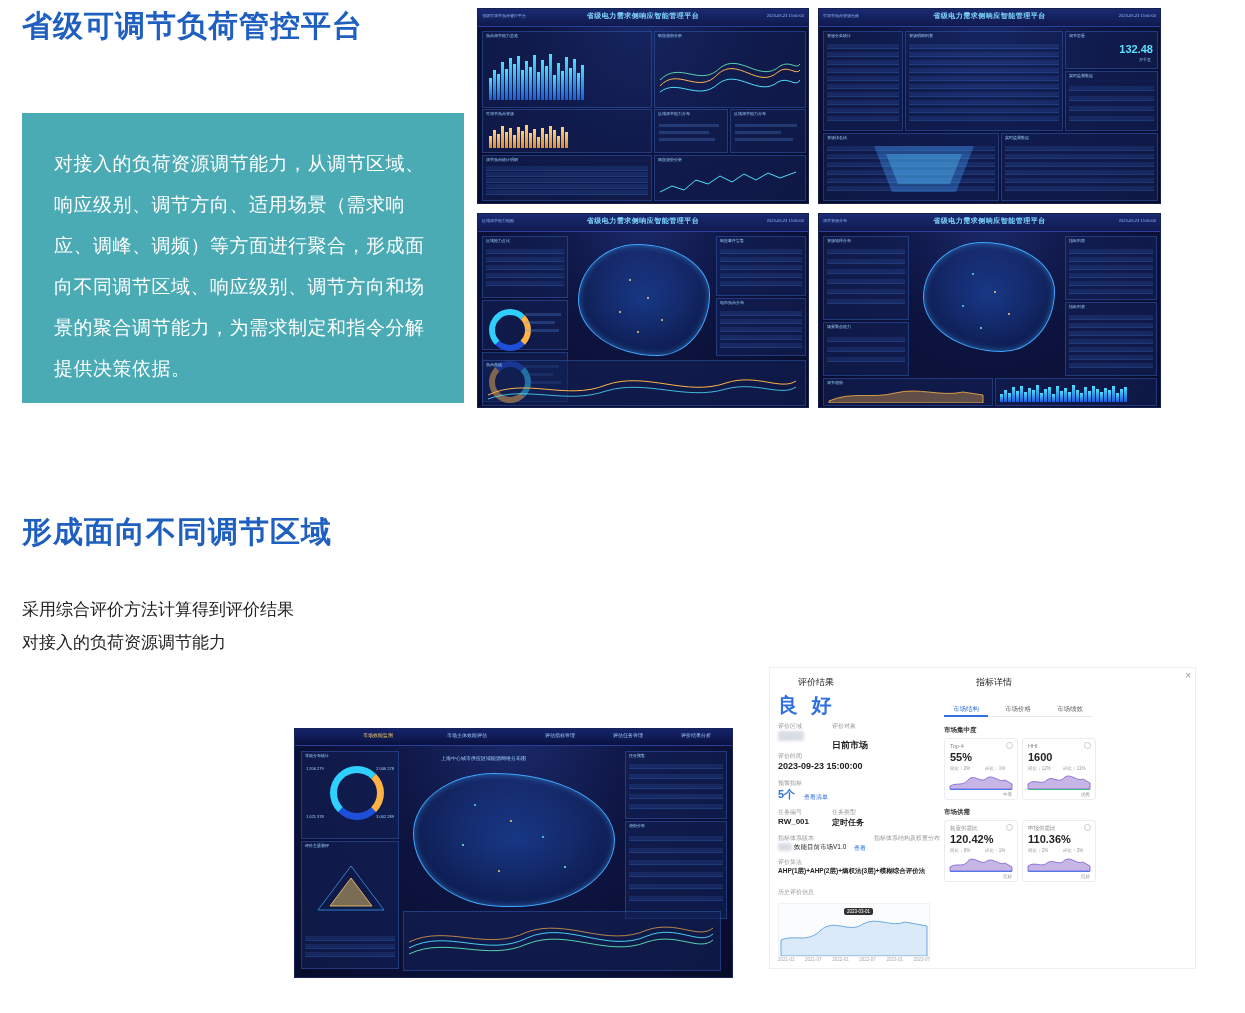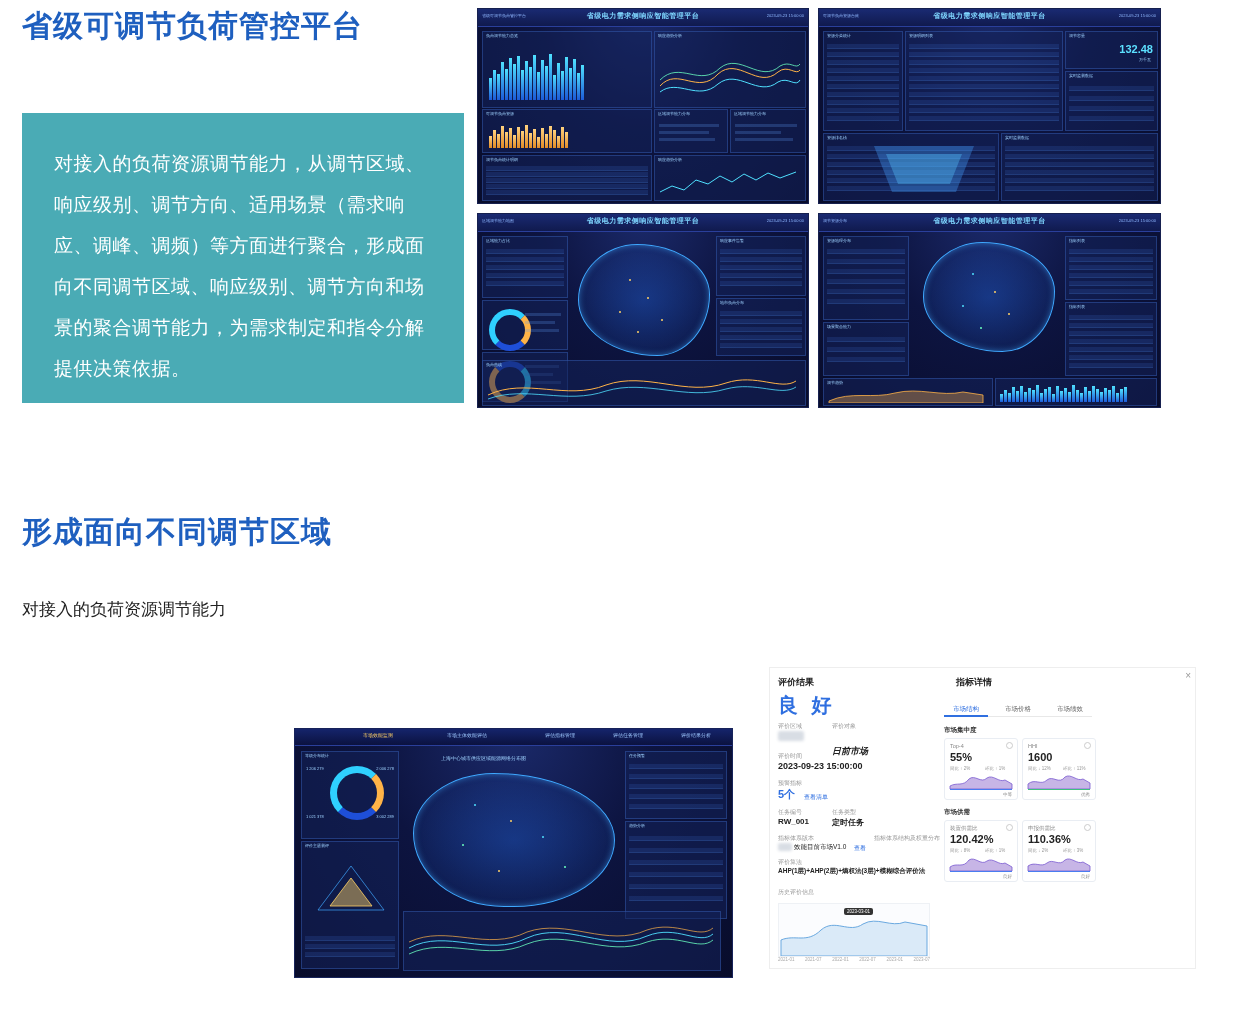--- a/index.html
+++ b/index.html
@@ -225,22 +225,23 @@
   .rep-close {
     position: absolute;
     right: 4px; top: 2px;
     font-size: 10px;
     color: #999;
     cursor: pointer;
   }
   .rep-col-title {
     position: absolute;
     font-size: 9px;
-    font-weight: bold;
+    font-weight: normal;
     color: #222;
+    margin-left: 20px;
   }
   .rep-grade {
     position: absolute;
     left: 8px; top: 24px;
     font-size: 20px;
     font-weight: bold;
     color: #2f6fe0;
     letter-spacing: 4px;
   }
   .rep-lbl {
@@ -739,20 +740,21 @@
     </div>
 
   </div>
 </div>
 
 <div class="section2">
 
   <div class="title2">形成面向不同调节区域</div>
 
   <div class="bullets">
+    <div>采用综合评价方法计算得到评价结果</div>
     <div>对接入的负荷资源调节能力</div>
   </div>
 
   <div class="shot-big">
     <div class="dash"></div>
     <div class="big-header"></div>
     <div class="big-tab active" style="left:68px;">市场效能监测</div>
     <div class="big-tab" style="left:152px;">市场主体效能评估</div>
     <div class="big-tab" style="left:250px;">评估指标管理</div>
     <div class="big-tab" style="left:318px;">评估任务管理</div>
@@ -822,21 +824,21 @@
 
     <div class="rep-close">×</div>
 
     <div class="rep-col-title" style="left:8px; top:8px;">评价结果</div>
     <div class="rep-grade">良 好</div>
 
     <div class="rep-lbl" style="left:8px; top:54px;">评价区域</div>
     <div class="rep-blur" style="left:8px; top:63px; width:26px; height:10px;"></div>
 
     <div class="rep-lbl" style="left:62px; top:54px;">评价对象</div>
-    <div class="rep-val" style="left:62px; top:77px; font-size:9px;font-style:italic;">日前市场</div>
+    <div class="rep-val" style="left:62px; top:71px; font-size:9px;">日前市场</div>
 
     <div class="rep-lbl" style="left:8px; top:84px;">评价时间</div>
     <div class="rep-val" style="left:8px; top:93px; font-size:9px;">2023-09-23  15:00:00</div>
 
     <div class="rep-lbl" style="left:8px; top:111px;">预警指标</div>
     <div class="rep-val" style="left:8px; top:119px; font-size:11px; color:#2f6fe0;">5个</div>
     <div class="rep-link" style="left:34px; top:125px;">查看清单</div>
 
     <div class="rep-lbl" style="left:8px; top:140px;">任务编号</div>
     <div class="rep-val" style="left:8px; top:149px;">RW_001</div>

